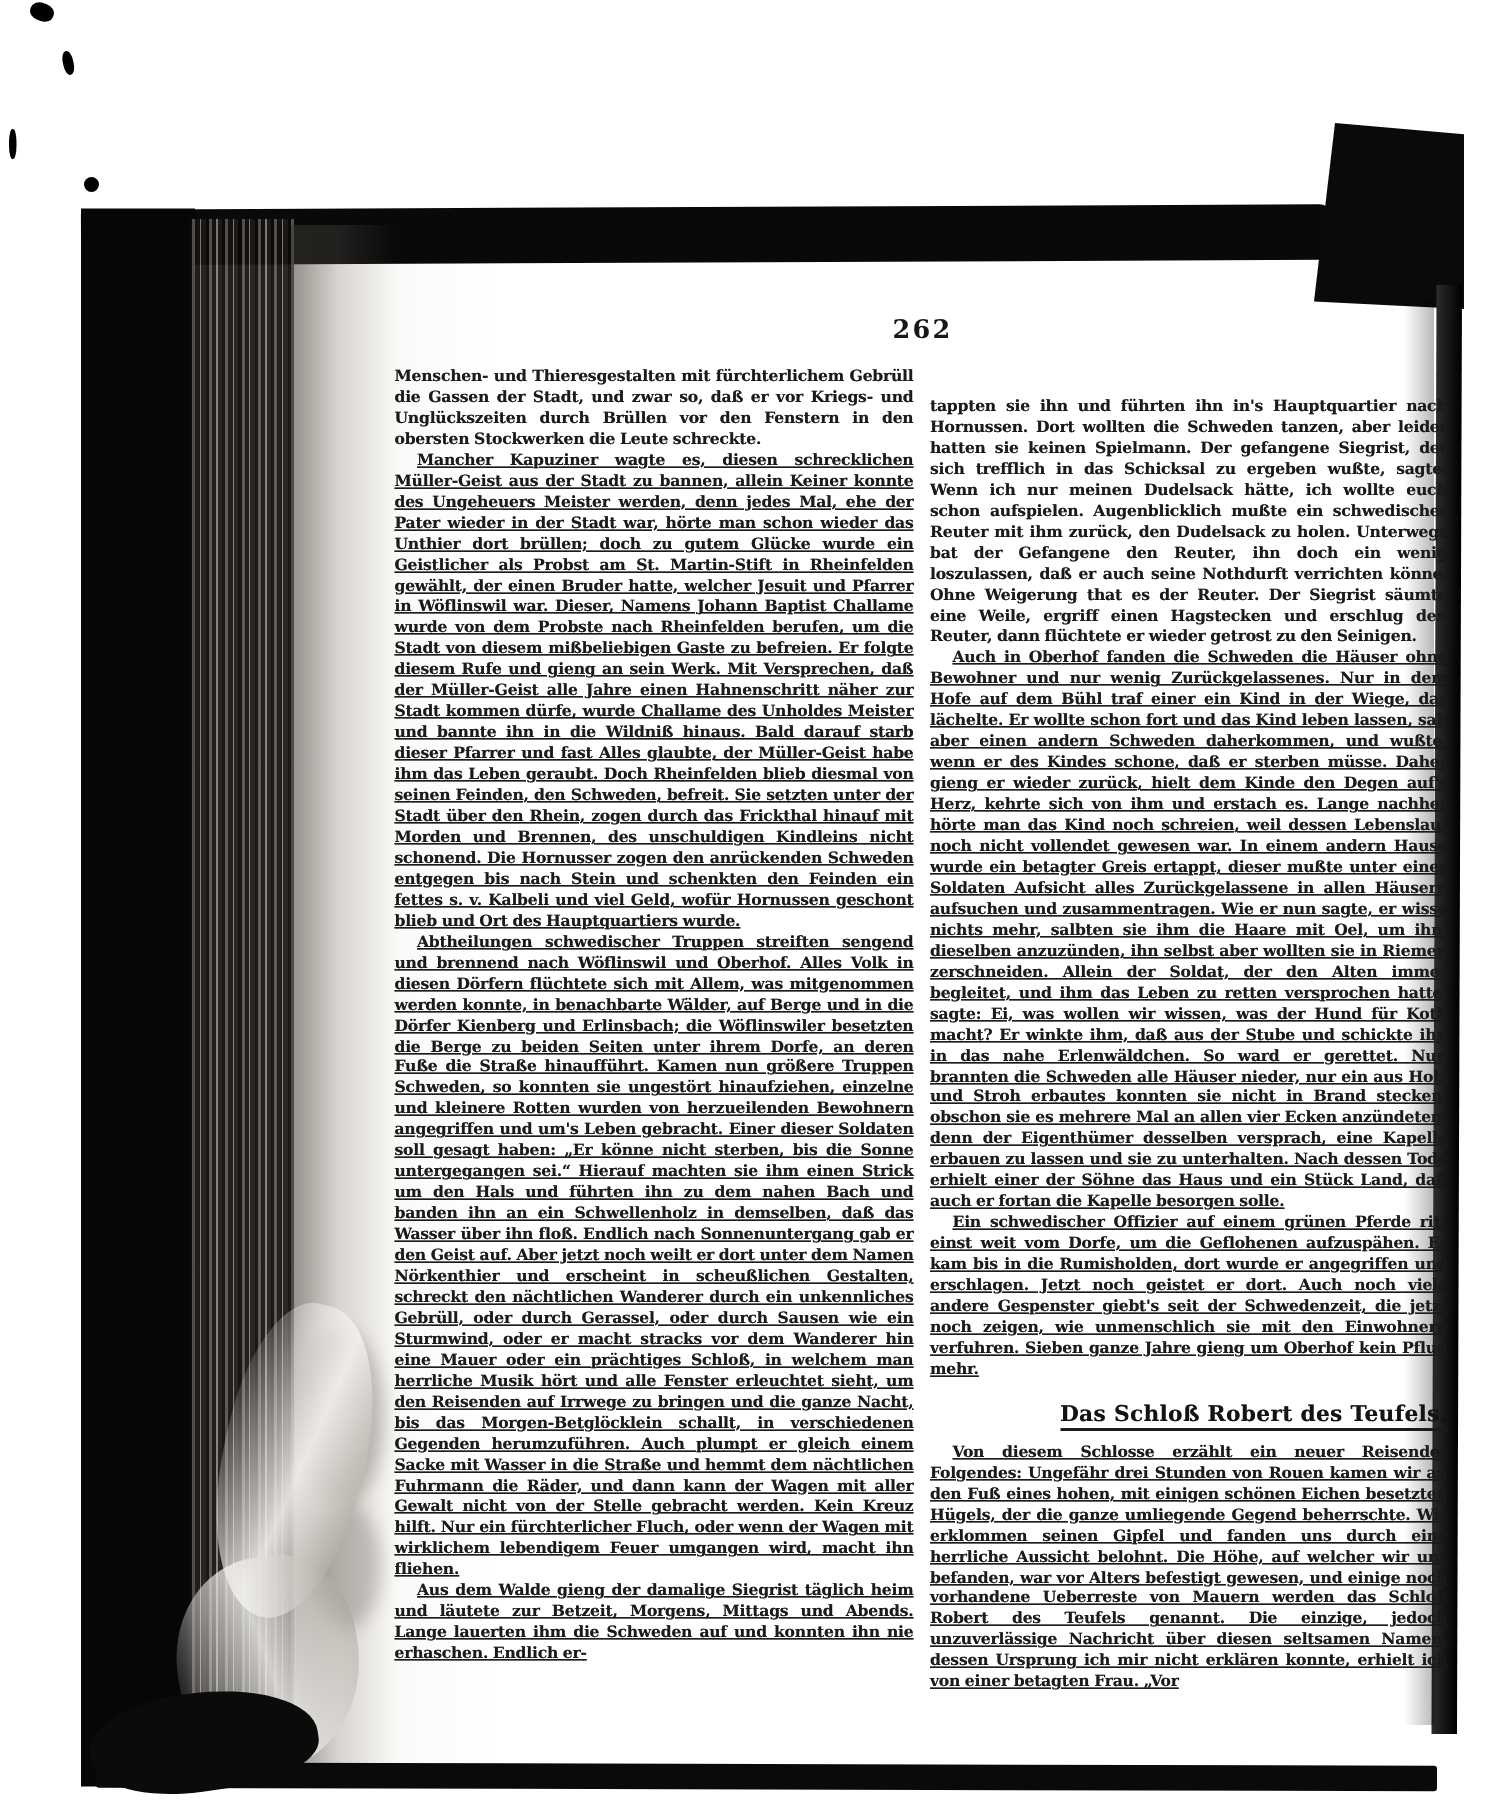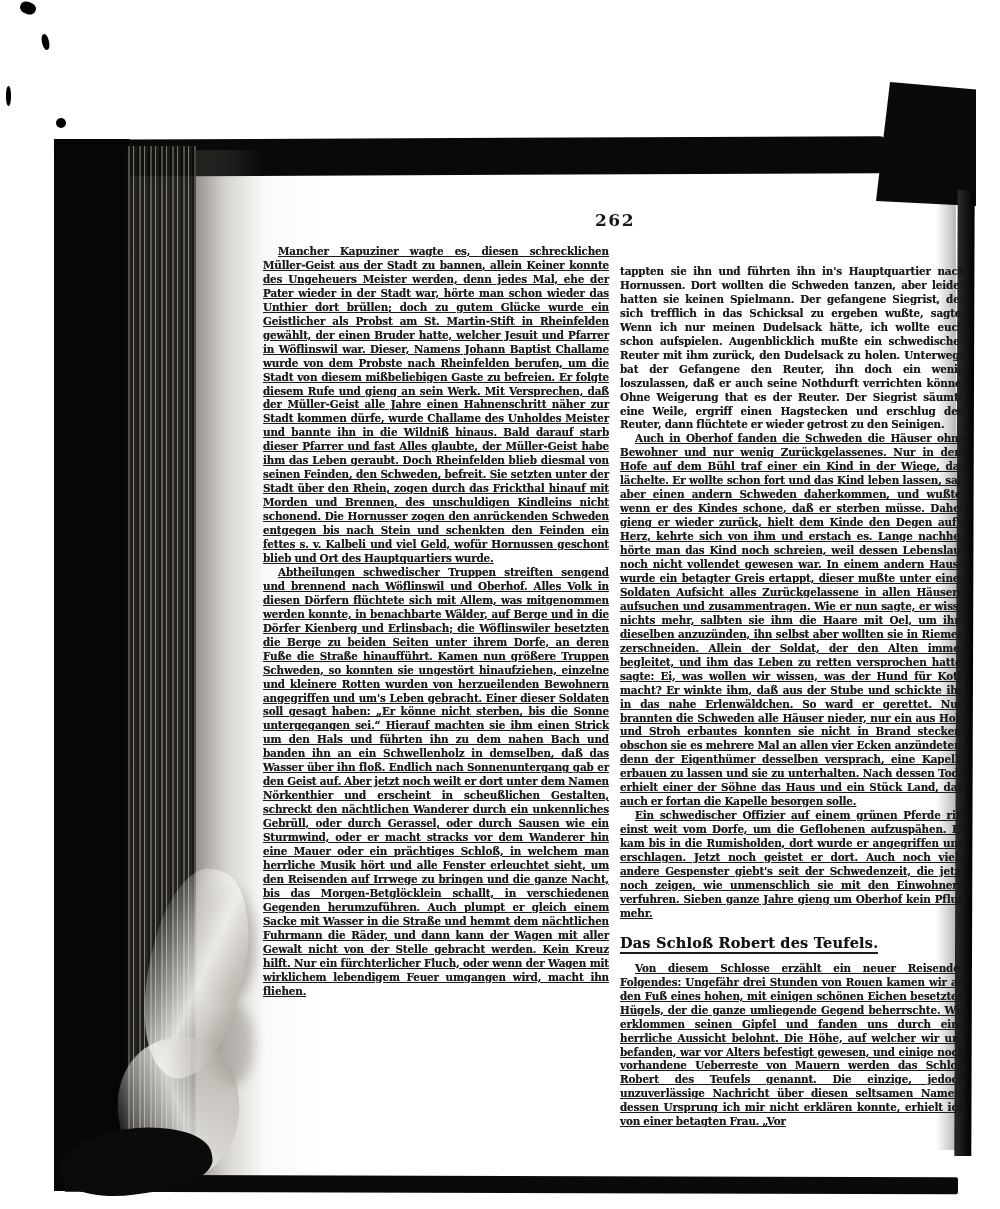--- a/index.html
+++ b/index.html
@@ -46,21 +46,21 @@
     font-size:17px;font-weight:bold;letter-spacing:1.5px;}
   .col{top:245px;width:346px;}
   .col-left{left:263px;}
   .col-right{left:620px;width:345px;margin-top:20px;}
   .col p{
     margin:0;text-align:justify;font-size:10.4px;line-height:13.95px;
     font-weight:bold;color:#1b1b1b;letter-spacing:-0.15px;word-spacing:-0.3px;
     text-shadow:0 0 .4px rgba(0,0,0,.55);
   }
   .col p.ind{text-indent:15px;text-decoration:underline;}
-  .heading{margin:13px 0 8px;text-align:left;font-size:14.5px;font-weight:bold;color:#141414;}
+  .heading{margin:13px 0 8px;text-align:right;font-size:14.5px;font-weight:bold;color:#141414;}
   .heading .heading-text{display:inline-block;border-bottom:2.5px solid #1b1b1b;padding-bottom:1px;
     letter-spacing:.2px;text-shadow:0 0 .4px rgba(0,0,0,.55);}
 </style>
 </head>
 <body>
 
 <div class="screenshot">
 
   <div class="page-bg"></div>
   <div class="art art-top-bar"></div>
@@ -77,22 +77,24 @@
   <div class="art speck2"></div>
   <div class="art speck3"></div>
   <div class="art speck4"></div>
   <div class="art stain1"></div>
   <div class="art stain2"></div>
   <div class="art blob-bl"></div>
 
   <div class="content page-number">262</div>
 
   <div class="content col col-left">
+    <p>Menschen- und Thieresgestalten mit fürchterlichem Gebrüll die Gassen der Stadt, und zwar so, daß er vor Kriegs- und Unglückszeiten durch Brüllen vor den Fenstern in den obersten Stockwerken die Leute schreckte.</p>
     <p class="ind">Mancher Kapuziner wagte es, diesen schrecklichen Müller-Geist aus der Stadt zu bannen, allein Keiner konnte des Ungeheuers Meister werden, denn jedes Mal, ehe der Pater wieder in der Stadt war, hörte man schon wieder das Unthier dort brüllen; doch zu gutem Glücke wurde ein Geistlicher als Probst am St. Martin-Stift in Rheinfelden gewählt, der einen Bruder hatte, welcher Jesuit und Pfarrer in Wöflinswil war. Dieser, Namens Johann Baptist Challame wurde von dem Probste nach Rheinfelden berufen, um die Stadt von diesem mißbeliebigen Gaste zu befreien. Er folgte diesem Rufe und gieng an sein Werk. Mit Versprechen, daß der Müller-Geist alle Jahre einen Hahnenschritt näher zur Stadt kommen dürfe, wurde Challame des Unholdes Meister und bannte ihn in die Wildniß hinaus. Bald darauf starb dieser Pfarrer und fast Alles glaubte, der Müller-Geist habe ihm das Leben geraubt. Doch Rheinfelden blieb diesmal von seinen Feinden, den Schweden, befreit. Sie setzten unter der Stadt über den Rhein, zogen durch das Frickthal hinauf mit Morden und Brennen, des unschuldigen Kindleins nicht schonend. Die Hornusser zogen den anrückenden Schweden entgegen bis nach Stein und schenkten den Feinden ein fettes s. v. Kalbeli und viel Geld, wofür Hornussen geschont blieb und Ort des Hauptquartiers wurde.</p>
     <p class="ind">Abtheilungen schwedischer Truppen streiften sengend und brennend nach Wöflinswil und Oberhof. Alles Volk in diesen Dörfern flüchtete sich mit Allem, was mitgenommen werden konnte, in benachbarte Wälder, auf Berge und in die Dörfer Kienberg und Erlinsbach; die Wöflinswiler besetzten die Berge zu beiden Seiten unter ihrem Dorfe, an deren Fuße die Straße hinaufführt. Kamen nun größere Truppen Schweden, so konnten sie ungestört hinaufziehen, einzelne und kleinere Rotten wurden von herzueilenden Bewohnern angegriffen und um's Leben gebracht. Einer dieser Soldaten soll gesagt haben: „Er könne nicht sterben, bis die Sonne untergegangen sei.“ Hierauf machten sie ihm einen Strick um den Hals und führten ihn zu dem nahen Bach und banden ihn an ein Schwellenholz in demselben, daß das Wasser über ihn floß. Endlich nach Sonnenuntergang gab er den Geist auf. Aber jetzt noch weilt er dort unter dem Namen Nörkenthier und erscheint in scheußlichen Gestalten, schreckt den nächtlichen Wanderer durch ein unkennliches Gebrüll, oder durch Gerassel, oder durch Sausen wie ein Sturmwind, oder er macht stracks vor dem Wanderer hin eine Mauer oder ein prächtiges Schloß, in welchem man herrliche Musik hört und alle Fenster erleuchtet sieht, um den Reisenden auf Irrwege zu bringen und die ganze Nacht, bis das Morgen-Betglöcklein schallt, in verschiedenen Gegenden herumzuführen. Auch plumpt er gleich einem Sacke mit Wasser in die Straße und hemmt dem nächtlichen Fuhrmann die Räder, und dann kann der Wagen mit aller Gewalt nicht von der Stelle gebracht werden. Kein Kreuz hilft. Nur ein fürchterlicher Fluch, oder wenn der Wagen mit wirklichem lebendigem Feuer umgangen wird, macht ihn fliehen.</p>
+    <p class="ind">Aus dem Walde gieng der damalige Siegrist täglich heim und läutete zur Betzeit, Morgens, Mittags und Abends. Lange lauerten ihm die Schweden auf und konnten ihn nie erhaschen. Endlich er-</p>
   </div>
 
   <div class="content col col-right">
     <p>tappten sie ihn und führten ihn in's Hauptquartier nach Hornussen. Dort wollten die Schweden tanzen, aber leider hatten sie keinen Spielmann. Der gefangene Siegrist, der sich trefflich in das Schicksal zu ergeben wußte, sagte: Wenn ich nur meinen Dudelsack hätte, ich wollte euch schon aufspielen. Augenblicklich mußte ein schwedischer Reuter mit ihm zurück, den Dudelsack zu holen. Unterwegs bat der Gefangene den Reuter, ihn doch ein wenig loszulassen, daß er auch seine Nothdurft verrichten könne. Ohne Weigerung that es der Reuter. Der Siegrist säumte eine Weile, ergriff einen Hagstecken und erschlug den Reuter, dann flüchtete er wieder getrost zu den Seinigen.</p>
     <p class="ind">Auch in Oberhof fanden die Schweden die Häuser ohne Bewohner und nur wenig Zurückgelassenes. Nur in dem Hofe auf dem Bühl traf einer ein Kind in der Wiege, das lächelte. Er wollte schon fort und das Kind leben lassen, sah aber einen andern Schweden daherkommen, und wußte, wenn er des Kindes schone, daß er sterben müsse. Daher gieng er wieder zurück, hielt dem Kinde den Degen auf's Herz, kehrte sich von ihm und erstach es. Lange nachher hörte man das Kind noch schreien, weil dessen Lebenslauf noch nicht vollendet gewesen war. In einem andern Hause wurde ein betagter Greis ertappt, dieser mußte unter eines Soldaten Aufsicht alles Zurückgelassene in allen Häusern aufsuchen und zusammentragen. Wie er nun sagte, er wisse nichts mehr, salbten sie ihm die Haare mit Oel, um ihm dieselben anzuzünden, ihn selbst aber wollten sie in Riemen zerschneiden. Allein der Soldat, der den Alten immer begleitet, und ihm das Leben zu retten versprochen hatte, sagte: Ei, was wollen wir wissen, was der Hund für Koth macht? Er winkte ihm, daß aus der Stube und schickte ihn in das nahe Erlenwäldchen. So ward er gerettet. Nun brannten die Schweden alle Häuser nieder, nur ein aus Holz und Stroh erbautes konnten sie nicht in Brand stecken, obschon sie es mehrere Mal an allen vier Ecken anzündeten; denn der Eigenthümer desselben versprach, eine Kapelle erbauen zu lassen und sie zu unterhalten. Nach dessen Tode erhielt einer der Söhne das Haus und ein Stück Land, daß auch er fortan die Kapelle besorgen solle.</p>
     <p class="ind">Ein schwedischer Offizier auf einem grünen Pferde ritt einst weit vom Dorfe, um die Geflohenen aufzuspähen. Er kam bis in die Rumisholden, dort wurde er angegriffen und erschlagen. Jetzt noch geistet er dort. Auch noch viele andere Gespenster giebt's seit der Schwedenzeit, die jetzt noch zeigen, wie unmenschlich sie mit den Einwohnern verfuhren. Sieben ganze Jahre gieng um Oberhof kein Pflug mehr.</p>
     <h2 class="heading"><span class="heading-text">Das Schloß Robert des Teufels.</span></h2>
     <p class="ind">Von diesem Schlosse erzählt ein neuer Reisender Folgendes: Ungefähr drei Stunden von Rouen kamen wir an den Fuß eines hohen, mit einigen schönen Eichen besetzten Hügels, der die ganze umliegende Gegend beherrschte. Wir erklommen seinen Gipfel und fanden uns durch eine herrliche Aussicht belohnt. Die Höhe, auf welcher wir uns befanden, war vor Alters befestigt gewesen, und einige noch vorhandene Ueberreste von Mauern werden das Schloß Robert des Teufels genannt. Die einzige, jedoch unzuverlässige Nachricht über diesen seltsamen Namen, dessen Ursprung ich mir nicht erklären konnte, erhielt ich von einer betagten Frau. „Vor</p>
   </div>
 

